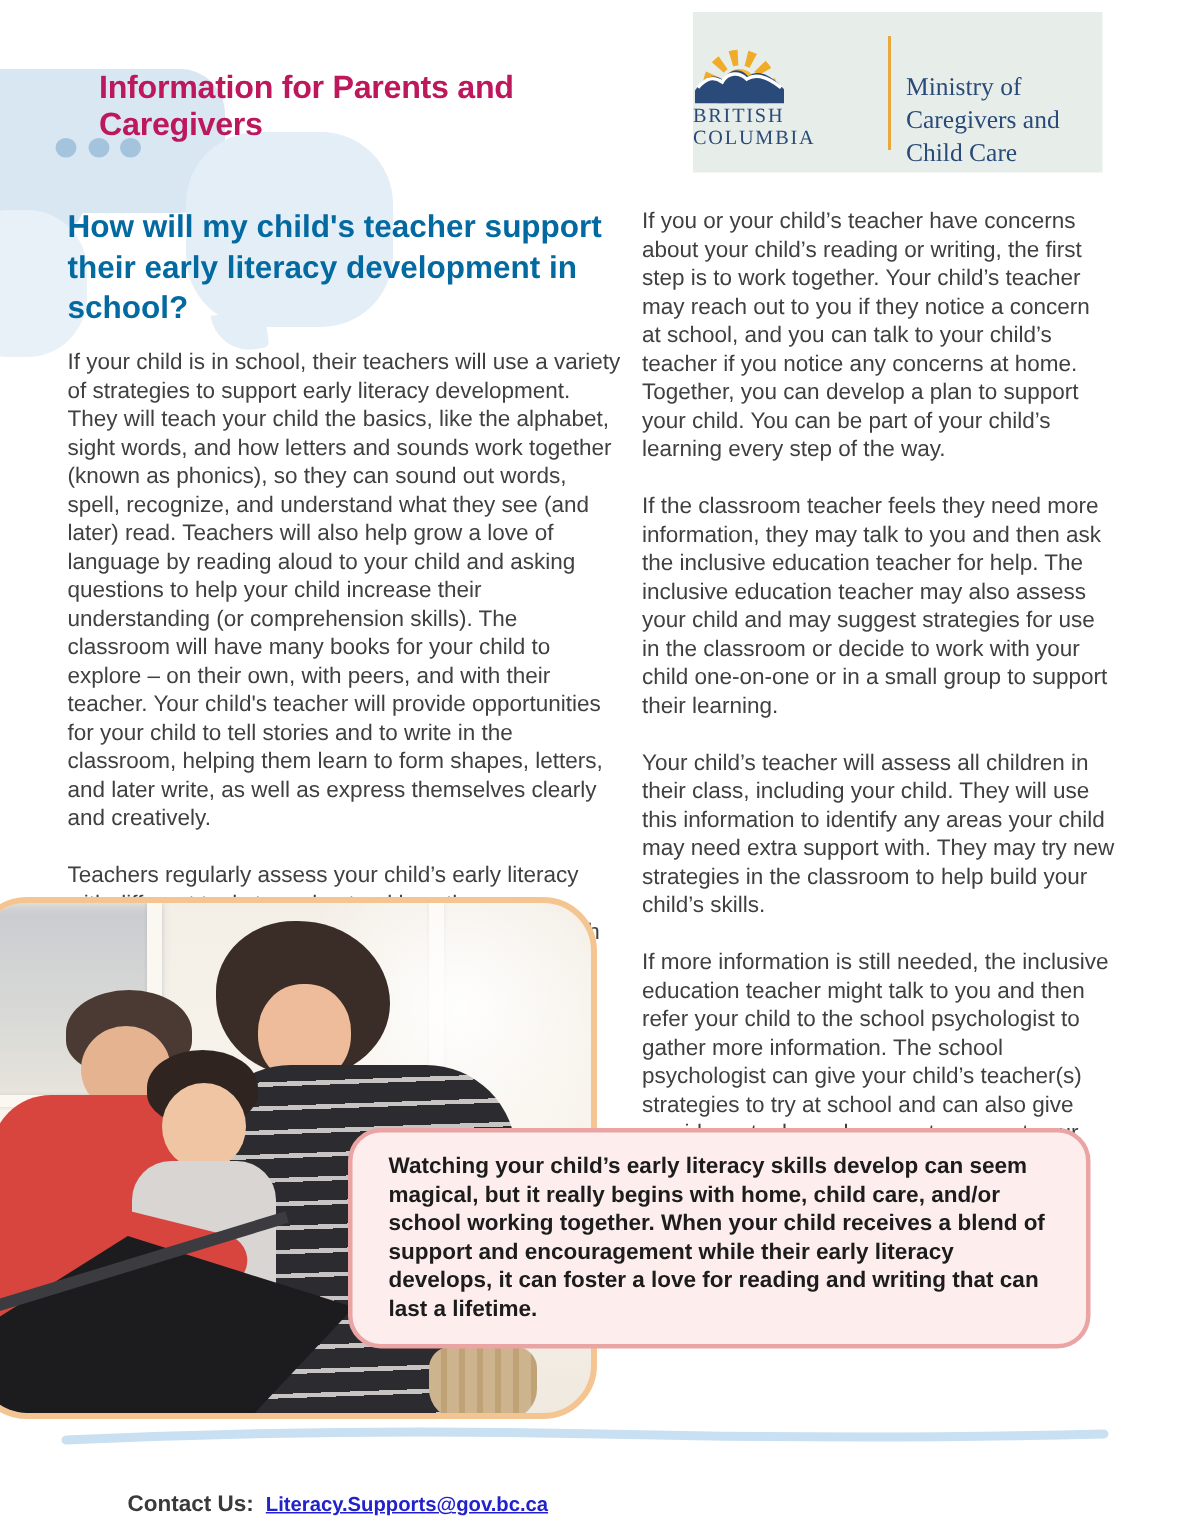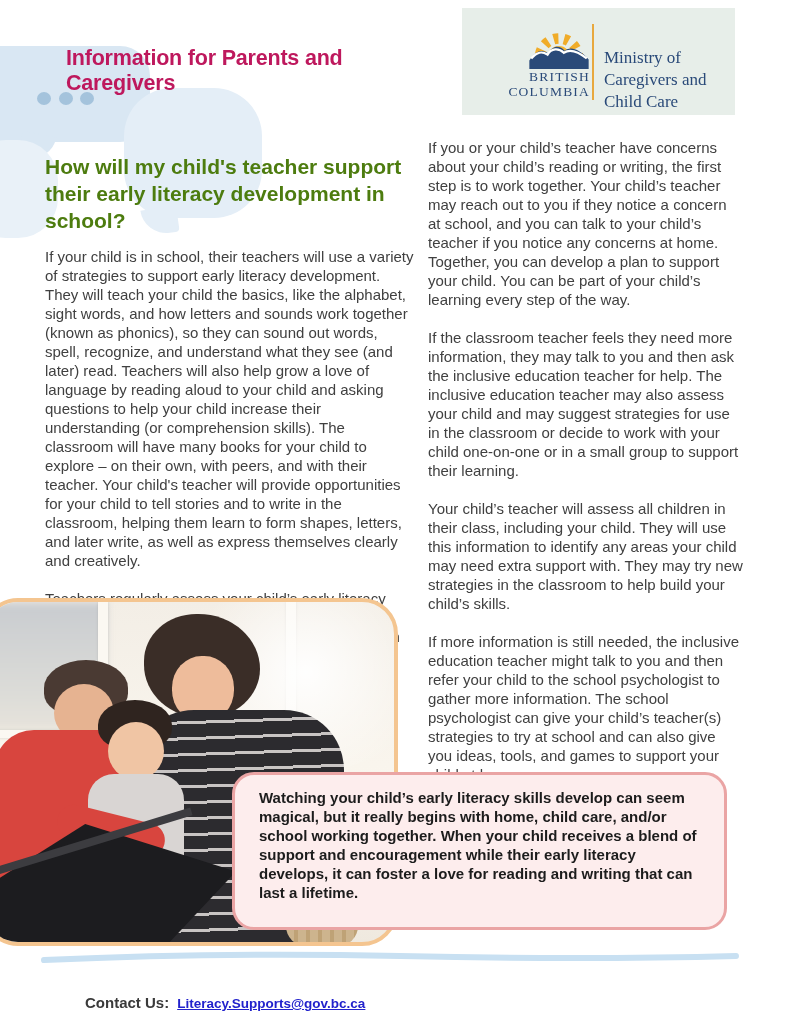--- a/index.html
+++ b/index.html
@@ -23,38 +23,38 @@
 
   
   .doc-title{
     position:absolute;left:66px;top:46px;width:380px;z-index:1;
     font-size:21.5px;font-weight:800;color:#be185d;letter-spacing:-0.2px;
   }
   .logo-box{
     position:absolute;left:462px;top:8px;width:273px;height:107px;
     background:#e7eee9;z-index:1;display:flex;align-items:center;
   }
-  .logo-left{width:128px;display:flex;flex-direction:column;align-items:flex-end;}
+  .logo-left{width:128px;display:flex;flex-direction:column;align-items:flex-start;}
   .logo-mark{width:62px;height:44px;}
   .logo-org{
     font-family:"Liberation Serif","DejaVu Serif",serif;
     color:#2a4a79;font-size:13.5px;letter-spacing:1.2px;line-height:15px;text-align:center;
   }
   .logo-divider{width:2px;height:76px;background:#e8a83e;margin:0 10px 0 2px;}
   .ministry{
     font-family:"Liberation Serif","DejaVu Serif",serif;
     color:#2a4a79;font-size:17px;line-height:22px;margin-top:36px;
   }
 
   
   .col{position:absolute;z-index:1;}
   .col-left{left:45px;top:138px;width:370px;}
   .col-right{left:428px;top:138px;width:315px;}
   h2.q{
-    margin:15px 0 13px 0;font-size:21px;line-height:27px;font-weight:800;color:#4d7c0f;
+    margin:0 0 13px 0;font-size:21px;line-height:27px;font-weight:800;color:#0369a1;
   }
   .body-p{
     margin:0 0 19px 0;font-size:15px;line-height:19px;color:#404040;
   }
 
   
   .photo{
     position:absolute;left:-18px;top:598px;width:408px;height:340px;z-index:1;
     border:4px solid #f4c590;border-radius:36px;overflow:hidden;
     background:linear-gradient(180deg,#f3eee6 0%,#faf6ee 55%,#efe9df 100%);
@@ -80,23 +80,23 @@
   .kid-face{left:122px;top:120px;width:56px;height:58px;border-radius:50%;background:#f0c5a4;}
   .kid-body{left:102px;top:172px;width:96px;height:95px;border-radius:26px 26px 6px 6px;background:#d9d5d3;}
   .book{left:-10px;top:222px;width:260px;height:125px;background:#1c1c1f;
     clip-path:polygon(0% 55%,42% 0%,100% 38%,72% 100%,0% 100%);}
   .book-edge{left:0px;top:236px;width:210px;height:8px;background:#3c3c40;transform:rotate(-17deg);}
   .basket{left:300px;top:296px;width:72px;height:48px;border-radius:14px 14px 20px 20px;
     background:repeating-linear-gradient(90deg,#cdb48e 0 8px,#bfa276 8px 12px);}
 
   
   .callout{
-    position:absolute;left:232px;top:772px;width:442px;z-index:3;
+    position:absolute;left:232px;top:752px;width:442px;z-index:3;
     background:#fdeded;border:3px solid #eaa4a4;border-radius:22px;
-    padding:13px 23px 25px 24px;
+    padding:13px 23px 14px 24px;
     font-size:15px;line-height:19px;font-weight:700;color:#1c1c1c;
   }
 
   
   .wave{position:absolute;left:40px;top:948px;width:700px;height:18px;z-index:2;}
   .contact{position:absolute;left:85px;top:994px;z-index:2;font-size:15px;font-weight:700;color:#3a3a3a;text-align:center;}
   .contact a{color:#2222cc;font-size:13.5px;font-weight:700;text-decoration:underline;margin-left:8px;}
 </style>
 </head>
 <body>

